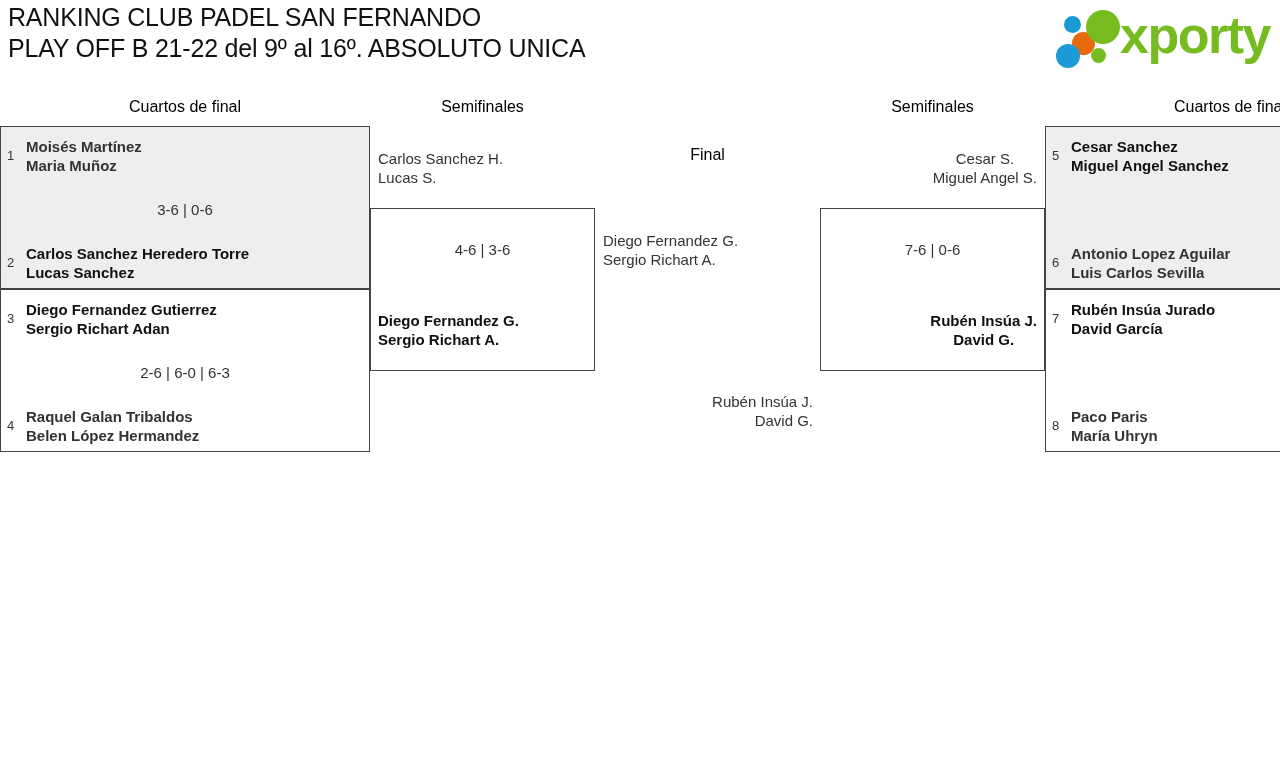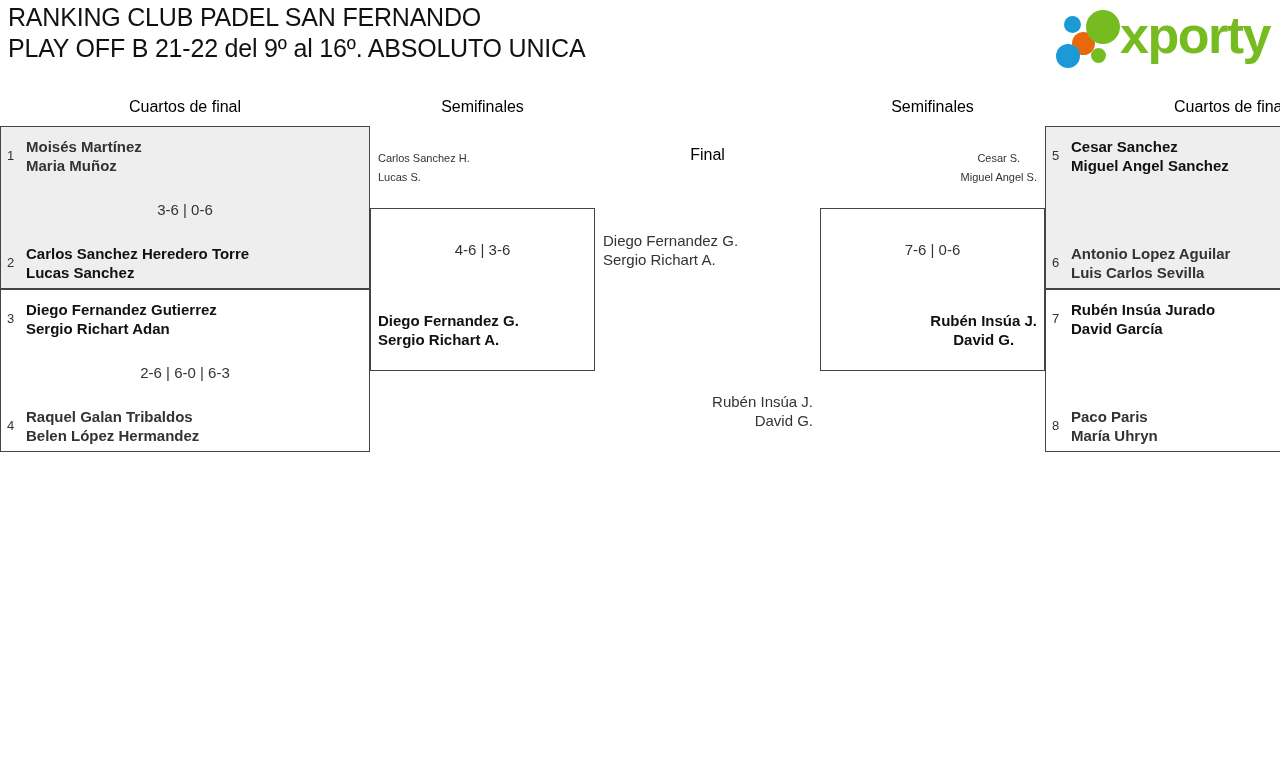--- a/index.html
+++ b/index.html
@@ -136,21 +136,21 @@
     line-height: 19px;
     color: #333333;
     white-space: nowrap;
   }
   .qf-score-left  { left: 0;   top: 73px; width: 368px; text-align: center; }
   .qf-score-right { left: 0;   top: 73px; width: 360px; text-align: right; }
 
   
   .sf-team-outside {
     position: absolute;
-    font-size: 11px;
+    font-size: 15px;
     line-height: 19px;
     white-space: nowrap;
   }
   .sf-team-outside span { display: block; }
   .sf-team-inside {
     position: absolute;
     font-size: 15px;
     line-height: 19px;
     white-space: nowrap;
   }

